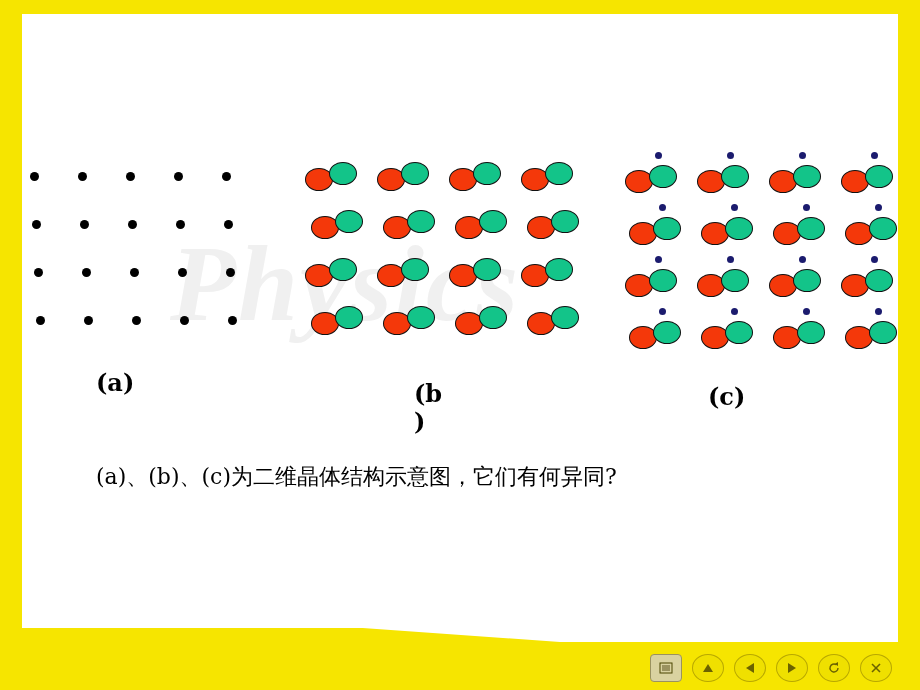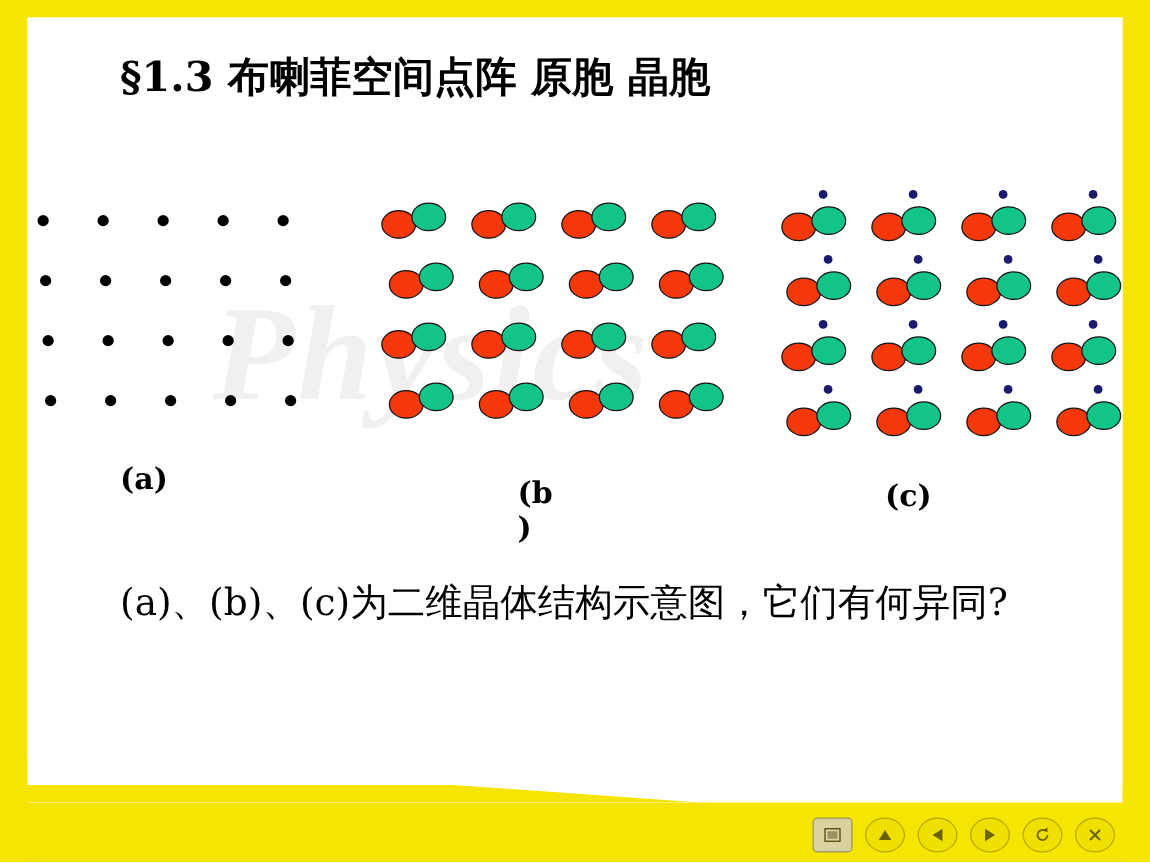--- a/index.html
+++ b/index.html
@@ -131,21 +131,21 @@
   }
   .fig-label.b {
     width: 28px;
     line-height: 1.0;
   }
 
   .caption {
     position: absolute;
     left: 96px;
     top: 462px;
-    font-size: 30px;
+    font-size: 22px;
     color: #000000;
     white-space: nowrap;
     font-family: "DejaVu Serif", serif;
     text-align: right;
   }
 
   
   .navbar {
     position: absolute;
     right: 28px;
@@ -182,21 +182,20 @@
 
   <div class="frame-left"></div>
   <div class="frame-top"></div>
   <div class="frame-right"></div>
   <div class="frame-bottom"></div>
   <div class="frame-bottom-slant"></div>
   <div class="white-inner"></div>
 
   <div class="watermark">Physics</div>
 
-  <div class="title">§1.3  布喇菲空间点阵  原胞  晶胞</div>
 
   <div class="diagram" id="fig-a" style="left:30px; top:172px; width:230px; height:170px;">
       <div class="dot-small" style="left: 0px; top: 0px; background: rgb(0, 0, 0);"></div>
       <div class="dot-small" style="left: 48px; top: 0px; background: rgb(0, 0, 0);"></div>
       <div class="dot-small" style="left: 96px; top: 0px; background: rgb(0, 0, 0);"></div>
       <div class="dot-small" style="left: 144px; top: 0px; background: rgb(0, 0, 0);"></div>
       <div class="dot-small" style="left: 192px; top: 0px; background: rgb(0, 0, 0);"></div>
       <div class="dot-small" style="left: 2px; top: 48px; background: rgb(0, 0, 0);"></div>
       <div class="dot-small" style="left: 50px; top: 48px; background: rgb(0, 0, 0);"></div>
       <div class="dot-small" style="left: 98px; top: 48px; background: rgb(0, 0, 0);"></div>

